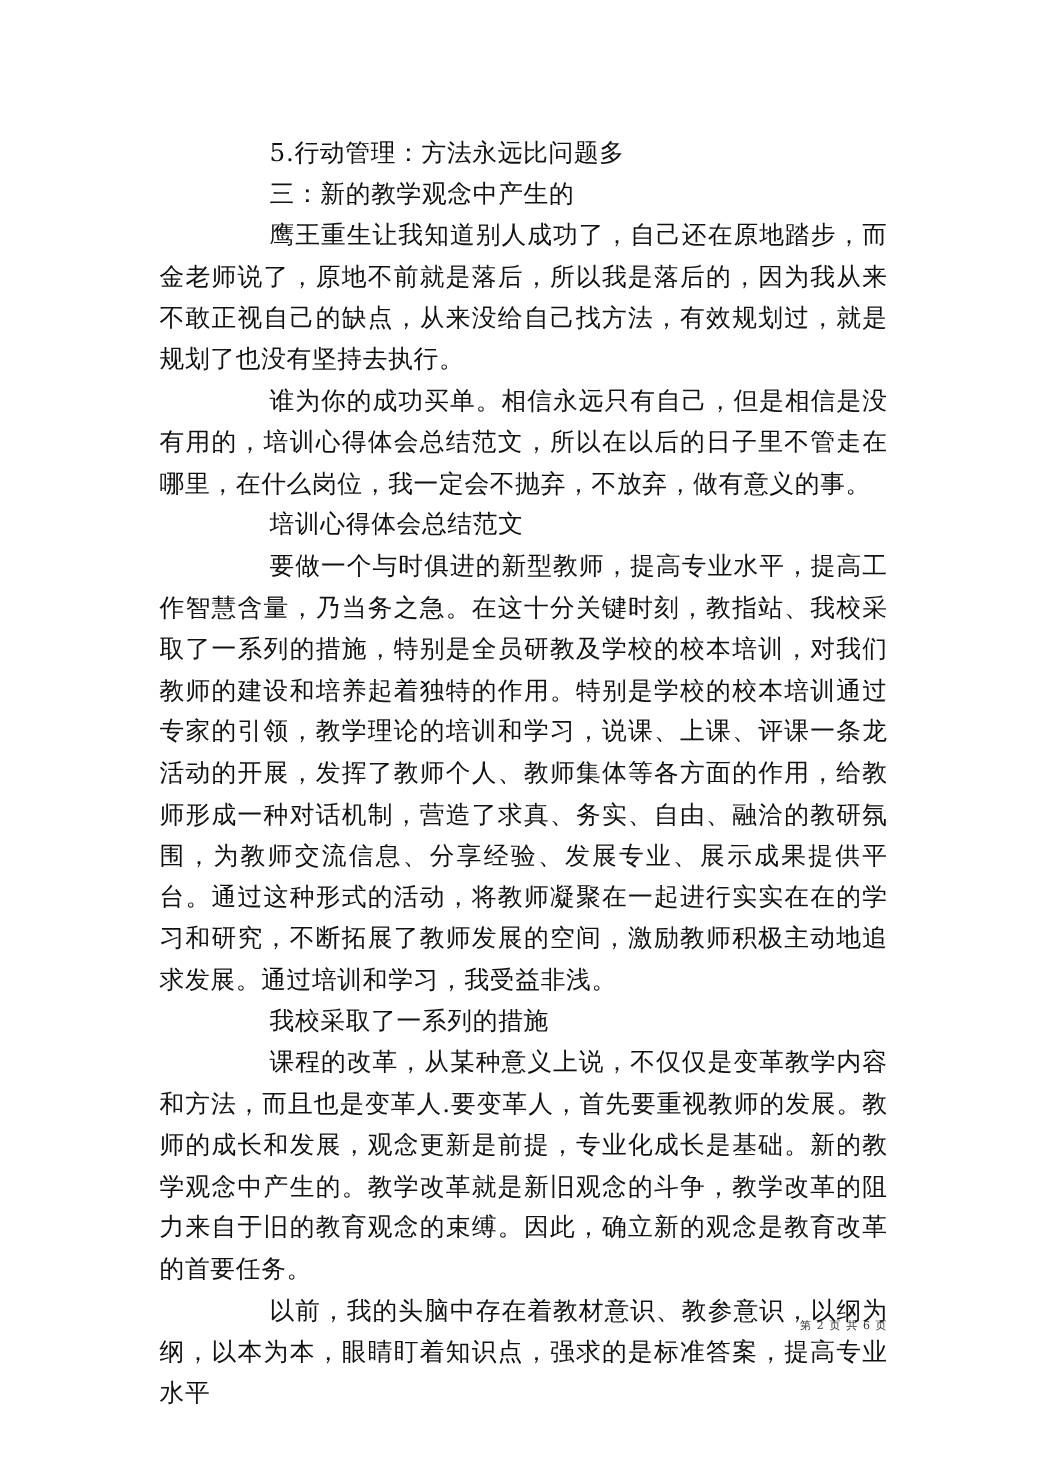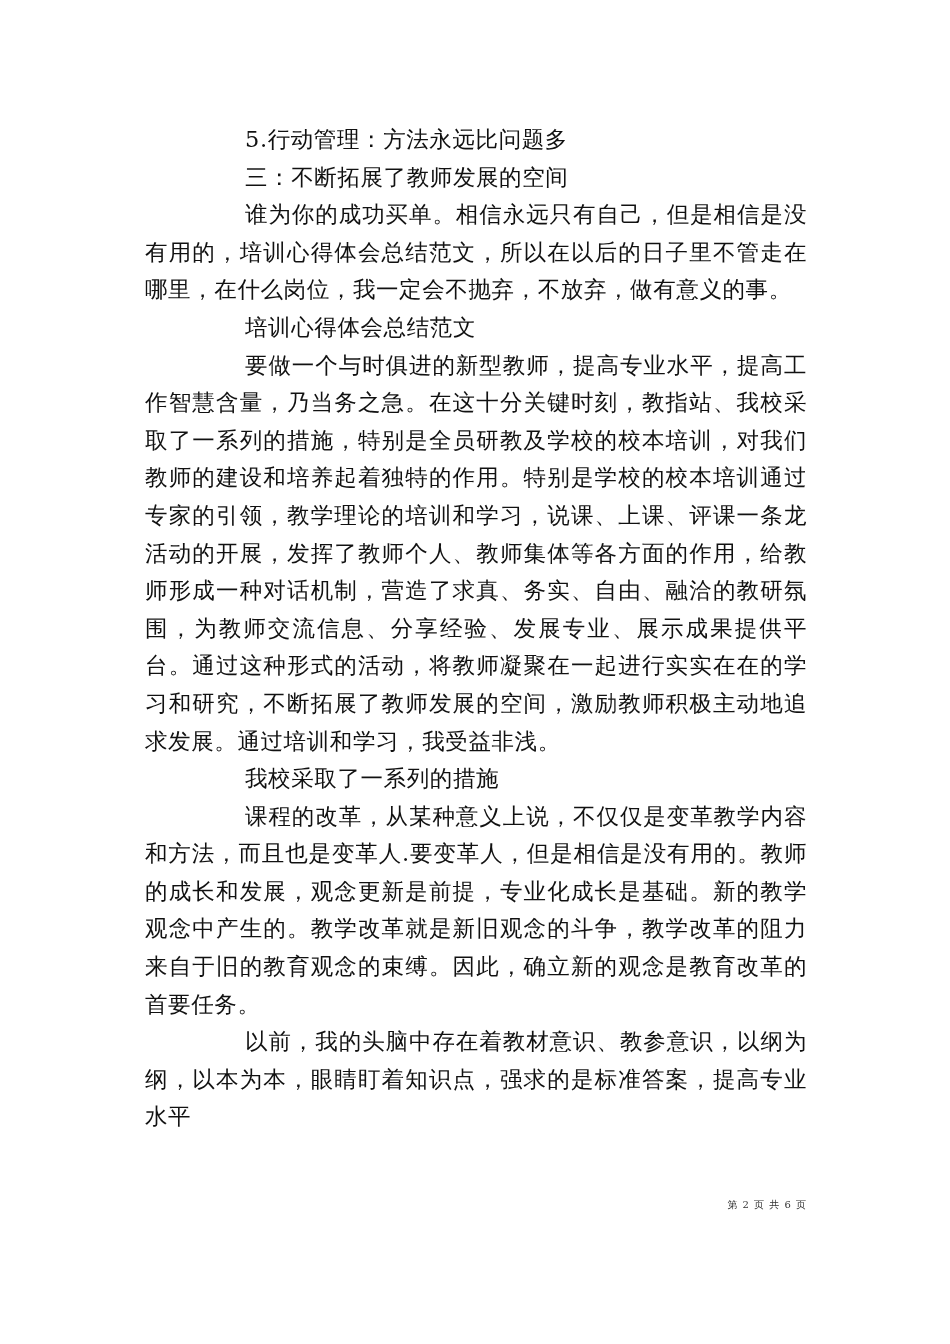--- a/index.html
+++ b/index.html
@@ -30,22 +30,23 @@
       color: #333333;
       letter-spacing: 1px;
     }
   </style>
 </head>
 <body>
 
 <div class="page">
   <div class="content">
     <p class="heading">5.行动管理：方法永远比问题多</p>
-    <p class="heading">三：不断拓展了教师发展的空间</p>
+    <p class="heading">三：新的教学观念中产生的</p>
+    <p class="para">鹰王重生让我知道别人成功了，自己还在原地踏步，而金老师说了，原地不前就是落后，所以我是落后的，因为我从来不敢正视自己的缺点，从来没给自己找方法，有效规划过，就是规划了也没有坚持去执行。</p>
     <p class="para">谁为你的成功买单。相信永远只有自己，但是相信是没有用的，培训心得体会总结范文，所以在以后的日子里不管走在哪里，在什么岗位，我一定会不抛弃，不放弃，做有意义的事。</p>
     <p class="heading">培训心得体会总结范文</p>
     <p class="para">要做一个与时俱进的新型教师，提高专业水平，提高工作智慧含量，乃当务之急。在这十分关键时刻，教指站、我校采取了一系列的措施，特别是全员研教及学校的校本培训，对我们教师的建设和培养起着独特的作用。特别是学校的校本培训通过专家的引领，教学理论的培训和学习，说课、上课、评课一条龙活动的开展，发挥了教师个人、教师集体等各方面的作用，给教师形成一种对话机制，营造了求真、务实、自由、融洽的教研氛围，为教师交流信息、分享经验、发展专业、展示成果提供平台。通过这种形式的活动，将教师凝聚在一起进行实实在在的学习和研究，不断拓展了教师发展的空间，激励教师积极主动地追求发展。通过培训和学习，我受益非浅。</p>
     <p class="heading">我校采取了一系列的措施</p>
-    <p class="para">课程的改革，从某种意义上说，不仅仅是变革教学内容和方法，而且也是变革人.要变革人，但是相信是没有用的。教师的成长和发展，观念更新是前提，专业化成长是基础。新的教学观念中产生的。教学改革就是新旧观念的斗争，教学改革的阻力来自于旧的教育观念的束缚。因此，确立新的观念是教育改革的首要任务。</p>
+    <p class="para">课程的改革，从某种意义上说，不仅仅是变革教学内容和方法，而且也是变革人.要变革人，首先要重视教师的发展。教师的成长和发展，观念更新是前提，专业化成长是基础。新的教学观念中产生的。教学改革就是新旧观念的斗争，教学改革的阻力来自于旧的教育观念的束缚。因此，确立新的观念是教育改革的首要任务。</p>
     <p class="para">以前，我的头脑中存在着教材意识、教参意识，以纲为纲，以本为本，眼睛盯着知识点，强求的是标准答案，提高专业水平</p>
   </div>
   <div class="footer">第 2 页 共 6 页</div>
 </div>
 
 </body></html>

